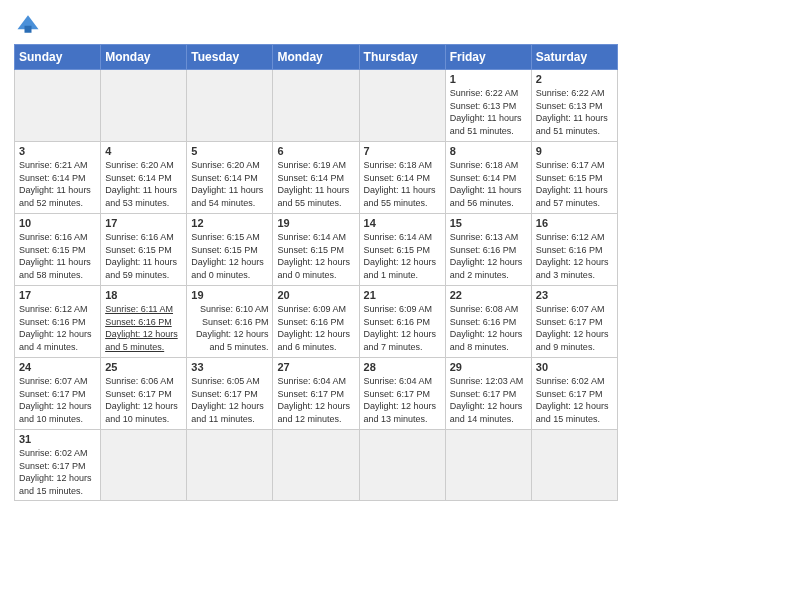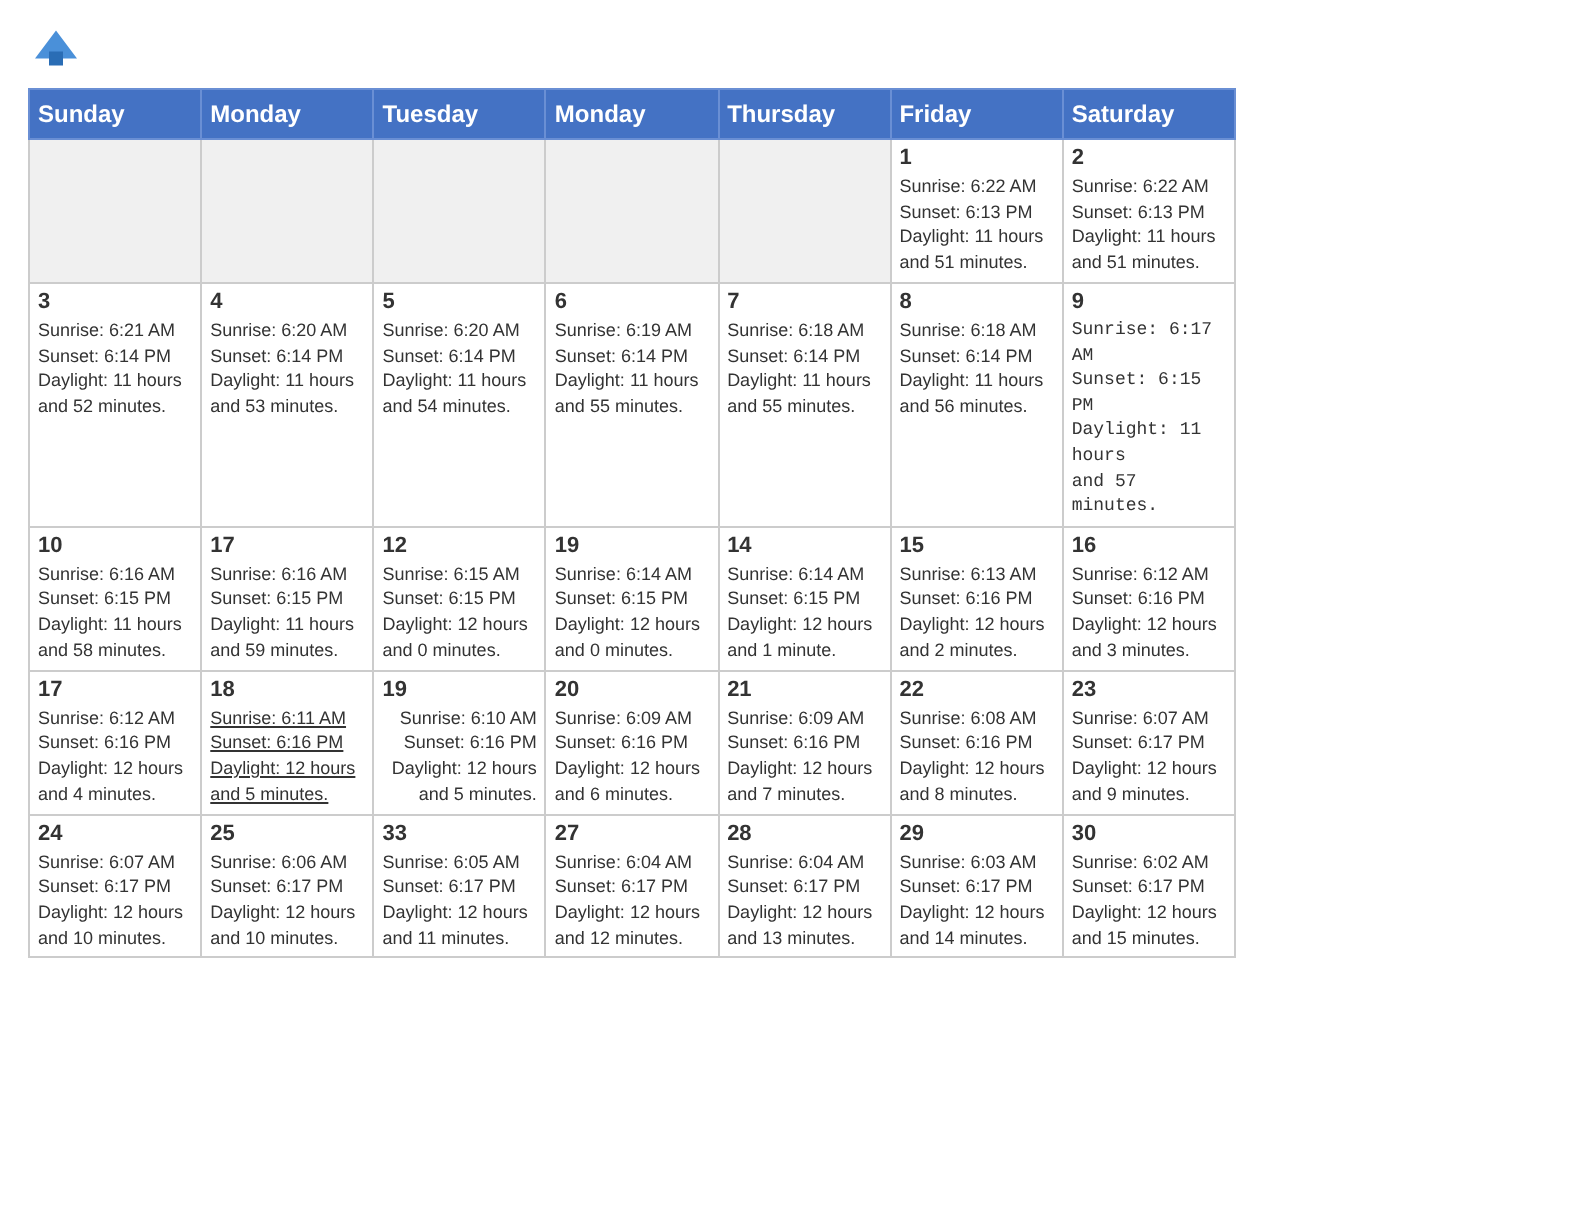--- a/index.html
+++ b/index.html
@@ -185,21 +185,21 @@
           </td>
           <td>
             <span class="day-num">8</span>
             <div class="day-info" style="white-space: pre-line;">Sunrise: 6:18 AM
 Sunset: 6:14 PM
 Daylight: 11 hours
 and 56 minutes.</div>
           </td>
           <td>
             <span class="day-num">9</span>
-            <div class="day-info" style="white-space: pre-line; font-family: Liberation Mono, monospace;">Sunrise: 6:17 AM
+            <div class="day-info" style="white-space: pre-line;">Sunrise: 6:17 AM
 Sunset: 6:15 PM
 Daylight: 11 hours
 and 57 minutes.</div>
           </td>
         </tr>
         <tr>
           <td>
             <span class="day-num">10</span>
             <div class="day-info" style="white-space: pre-line;">Sunrise: 6:16 AM
 Sunset: 6:15 PM
@@ -331,28 +331,43 @@
           </td>
           <td>
             <span class="day-num">28</span>
             <div class="day-info" style="white-space: pre-line;">Sunrise: 6:04 AM
 Sunset: 6:17 PM
 Daylight: 12 hours
 and 13 minutes.</div>
           </td>
           <td>
             <span class="day-num">29</span>
-            <div class="day-info" style="white-space: pre-line;">Sunrise: 6:03 AM
+            <div class="day-info" style="white-space: pre-line;">Sunrise: 12:03 AM
 Sunset: 6:17 PM
 Daylight: 12 hours
 and 14 minutes.</div>
           </td>
           <td>
             <span class="day-num">30</span>
             <div class="day-info" style="white-space: pre-line;">Sunrise: 6:02 AM
 Sunset: 6:17 PM
 Daylight: 12 hours
 and 15 minutes.</div>
           </td>
+        </tr>
+        <tr>
+          <td>
+            <span class="day-num">31</span>
+            <div class="day-info" style="white-space: pre-line;">Sunrise: 6:02 AM
+Sunset: 6:17 PM
+Daylight: 12 hours
+and 15 minutes.</div>
+          </td>
+          <td class="empty"></td>
+          <td class="empty"></td>
+          <td class="empty"></td>
+          <td class="empty"></td>
+          <td class="empty"></td>
+          <td class="empty"></td>
         </tr>
       </tbody>
   </table>
 </div>
 
 </body></html>

